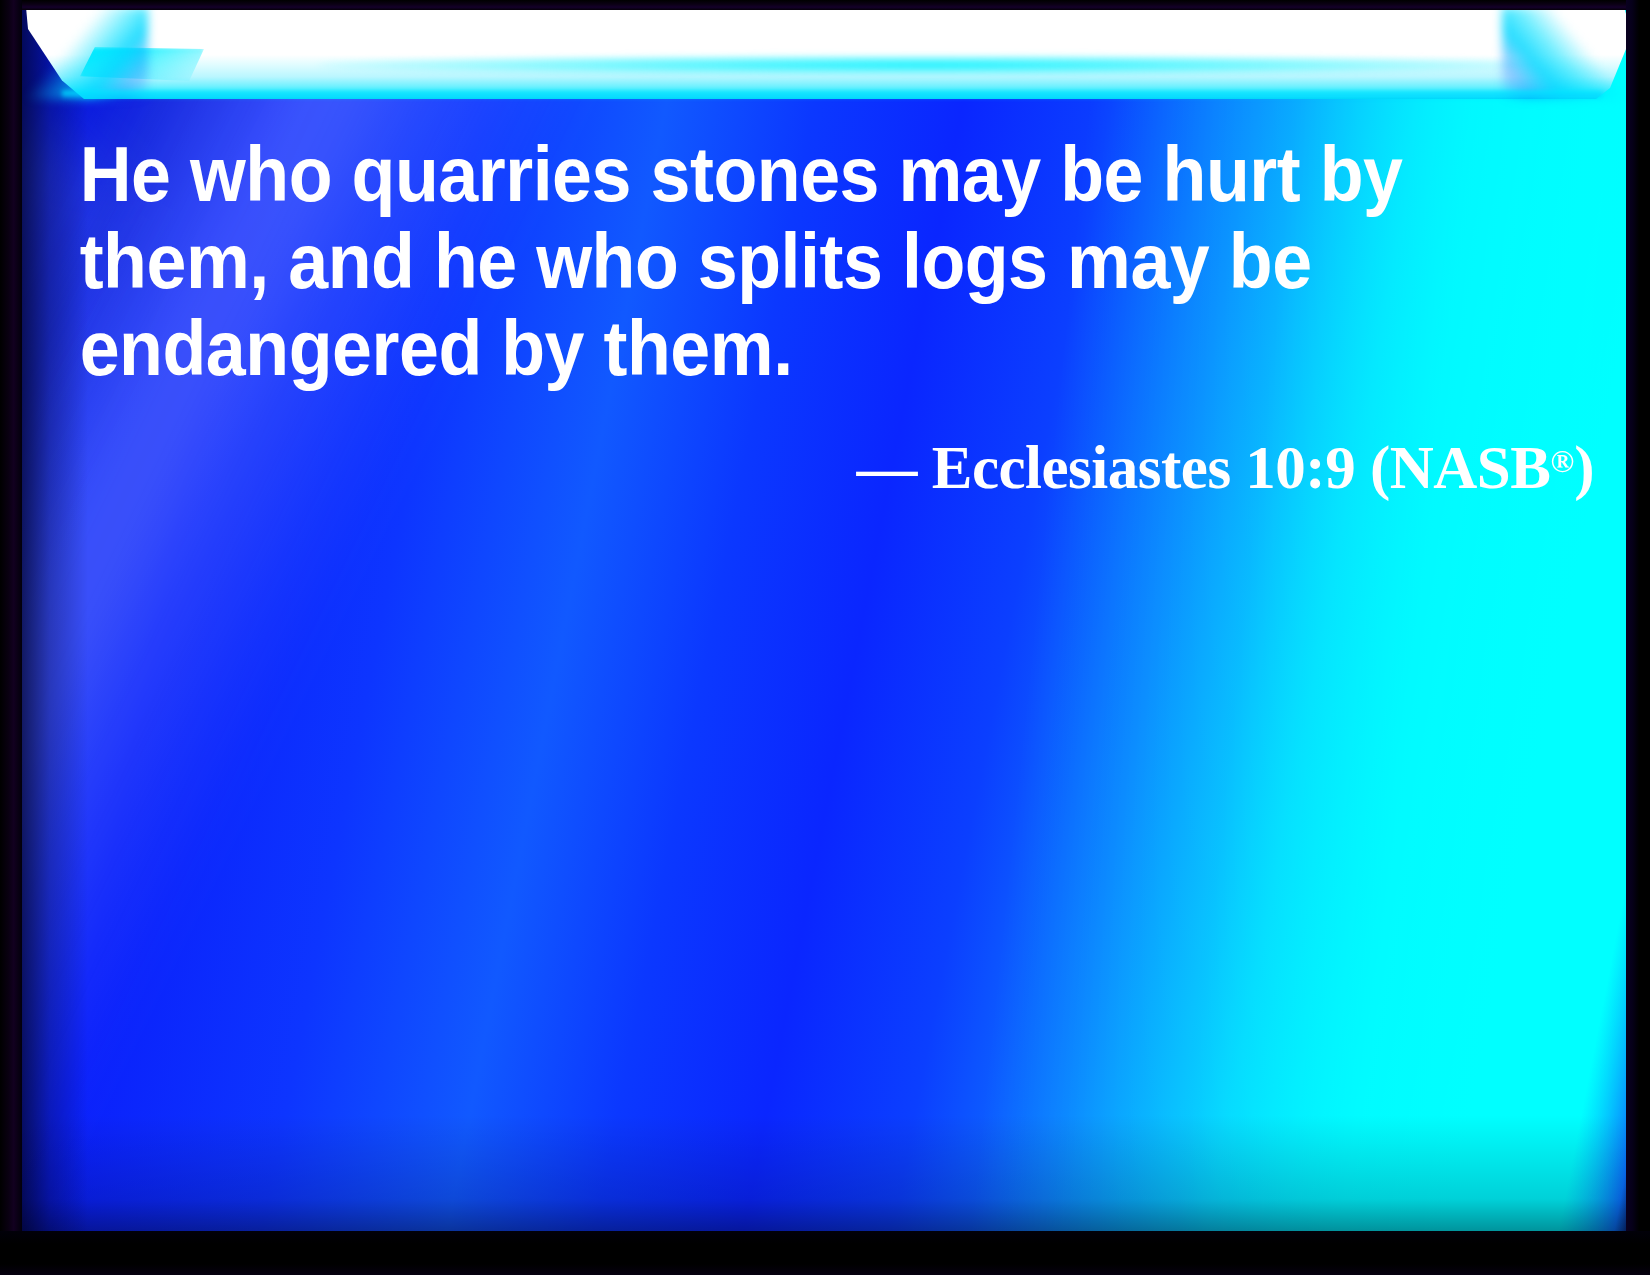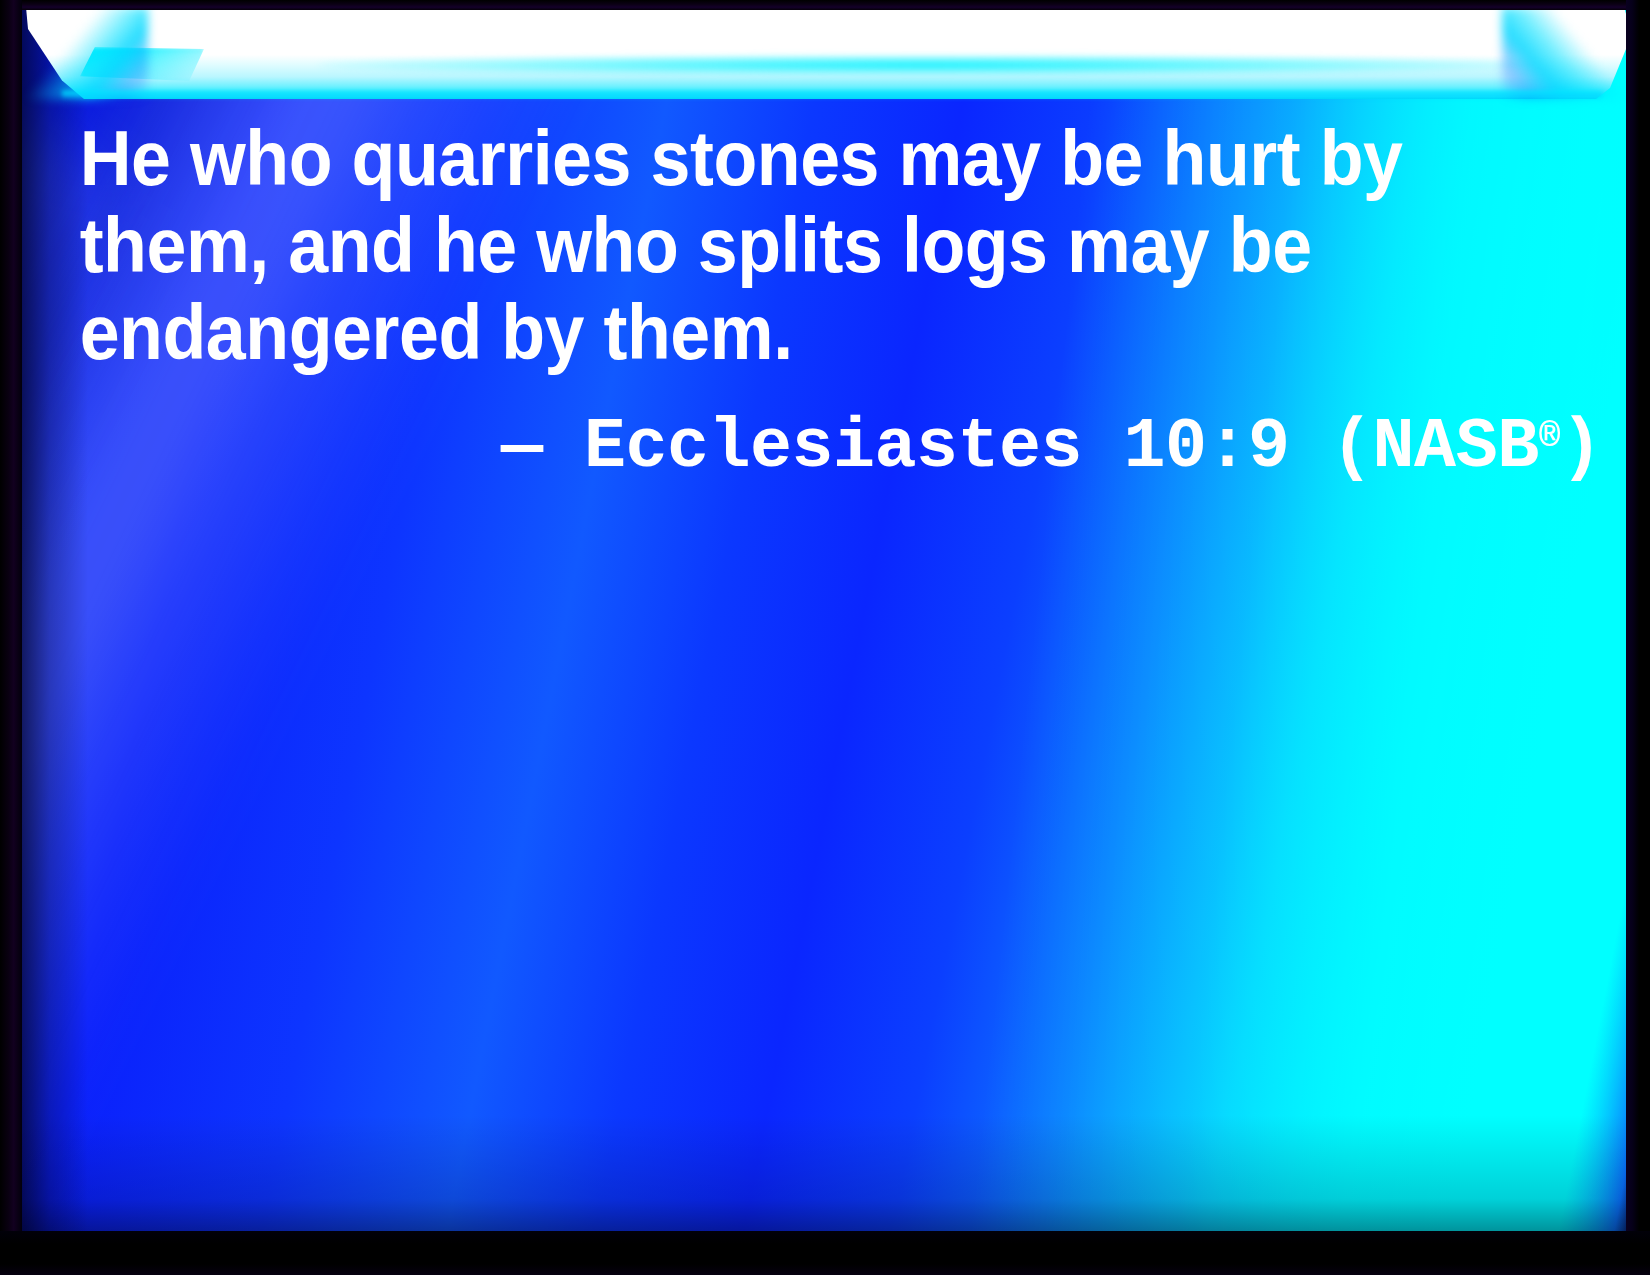--- a/index.html
+++ b/index.html
@@ -235,46 +235,46 @@
     width: 1540px;
     height: 8px;
     background: linear-gradient(to bottom, rgba(0,240,255,0.95) 0%, rgba(0,200,255,0.55) 55%, rgba(0,80,255,0.0) 100%);
     filter: blur(2px);
   }
 
   
   #verse-block {
     position: absolute;
     left: 0;
-    top: 108px;
+    top: 124px;
     width: 1614px;
     padding: 0;
   }
   .verse-line {
     margin: 0;
     padding: 0 26px 0 67px;
     color: #ffffff;
     font-family: "Liberation Sans Narrow", "Liberation Sans", "DejaVu Sans Condensed", sans-serif;
     font-weight: 700;
     font-size: 78px;
     line-height: 87px;
     letter-spacing: -0.5px;
     white-space: nowrap;
     font-stretch: condensed;
     transform: scaleX(0.92);
     transform-origin: left center;
   }
   .verse-attribution {
-    margin: 4px;
+    margin: 12px;
     padding: 14px 26px 0 0;
     color: #ffffff;
     text-align: right;
-    font-family: Liberation Mono, monospace;
+    font-family: Liberation Serif, serif;
     font-weight: 700;
-    font-size: 70px;
+    font-size: 61px;
     line-height: 87px;
     letter-spacing: -0.5px;
     white-space: nowrap;
     font-stretch: condensed;
   }
   .verse-attribution .reg-mark {
     font-size: 0.52em;
     vertical-align: 0.52em;
     letter-spacing: 0;
   }

